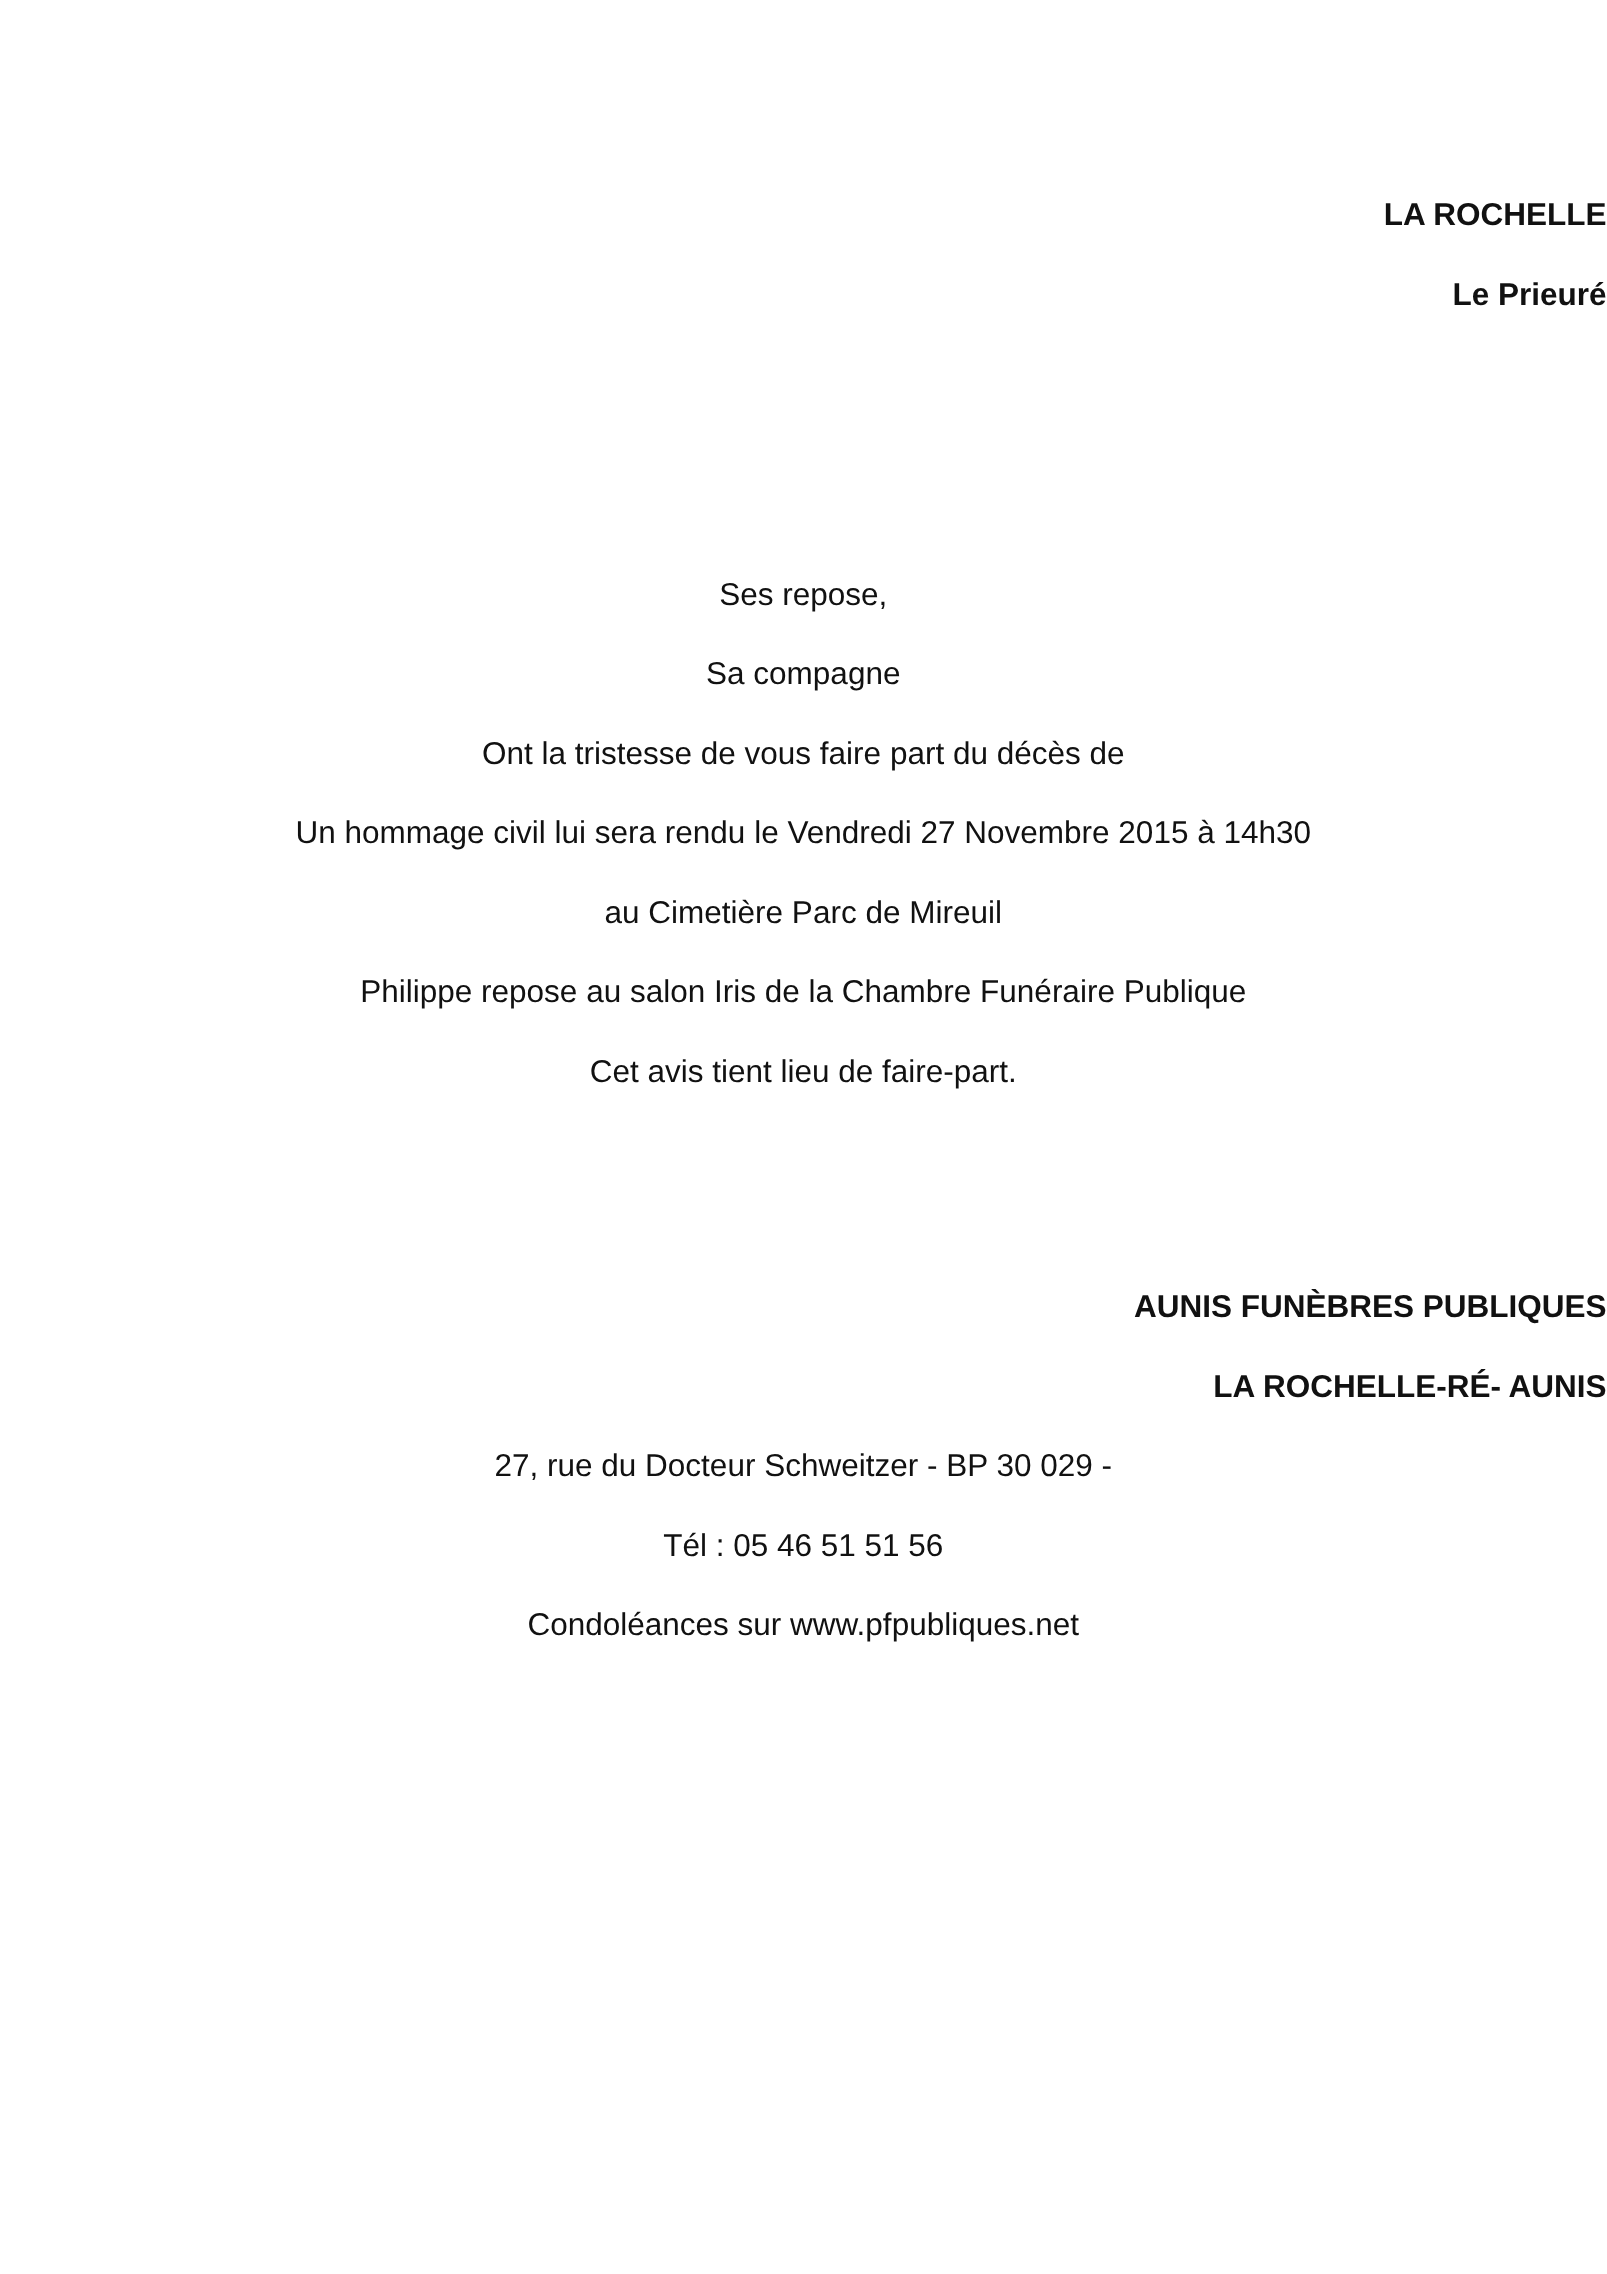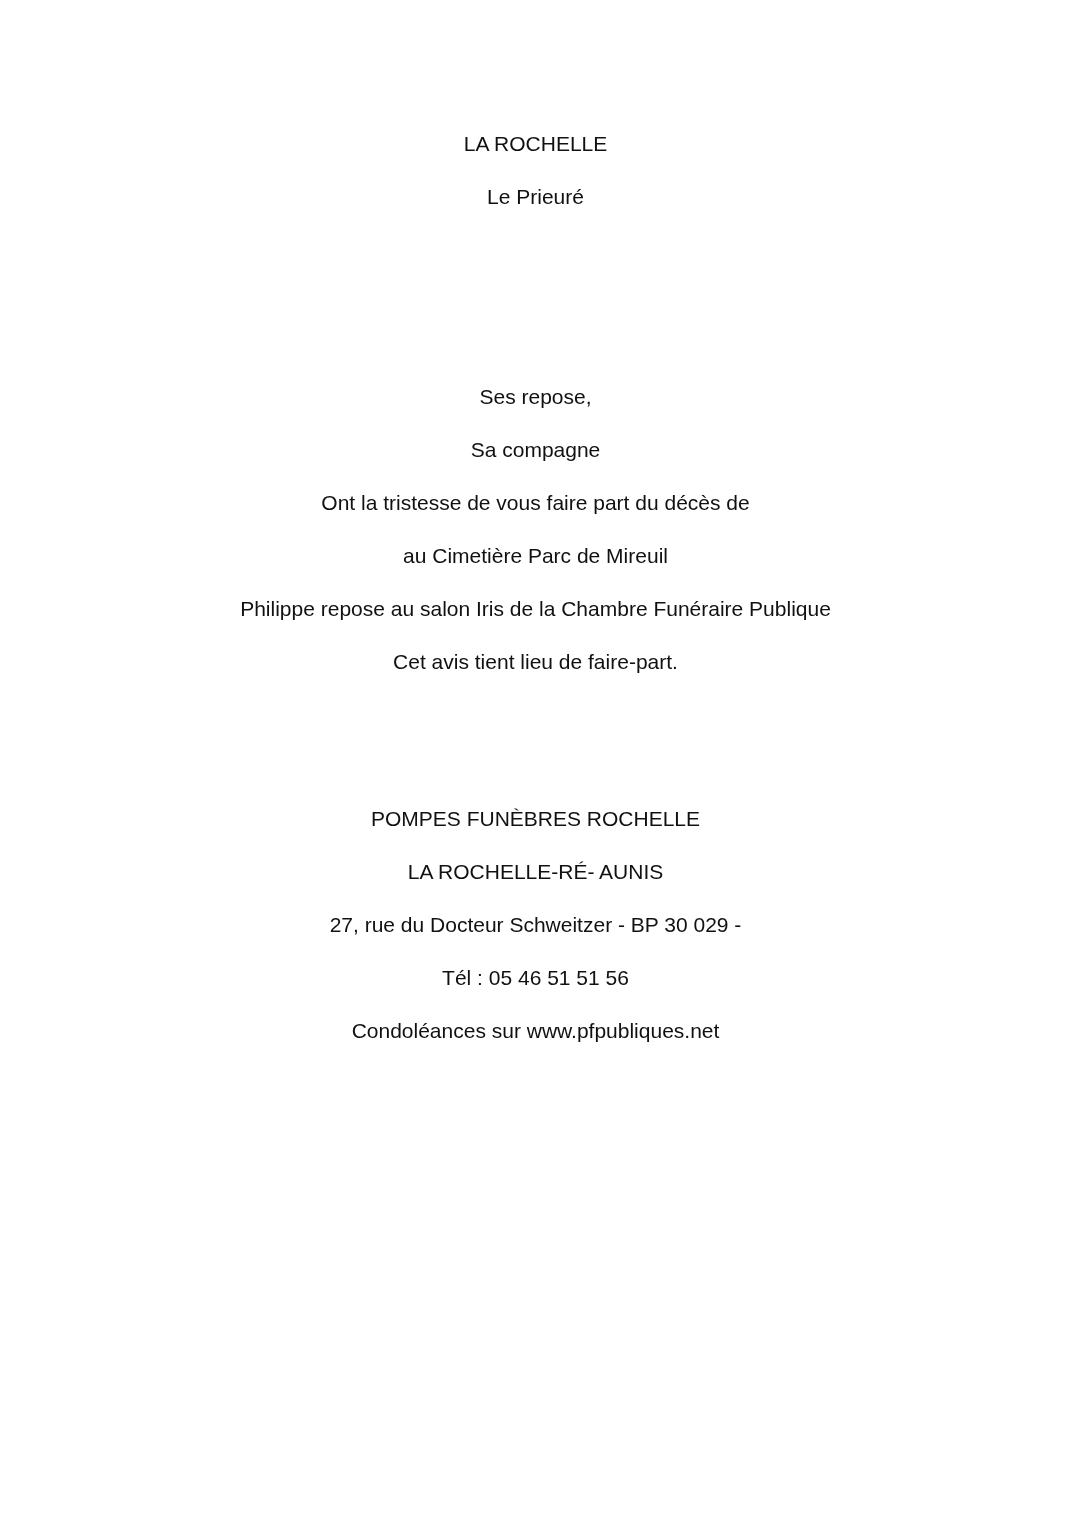--- a/index.html
+++ b/index.html
@@ -20,45 +20,47 @@
   .content {
     padding-top: 117px;
   }
   .line {
     height: 53px;
     line-height: 53px;
     text-align: center;
     white-space: nowrap;
   }
   .bold {
-    font-weight: normal;
+    font-weight: bold;
+    text-align: right;
   }
   .spacer-a { height: 147px; }
   .spacer-b { height: 104px; }
 </style>
 </head>
 <body>
 
 <div class="page">
   <div class="content">
 
     <div class="line bold">LA ROCHELLE</div>
     <div class="line bold">Le Prieuré</div>
 
     <div class="spacer-a"></div>
 
     <div class="line">Ses repose,</div>
     <div class="line">Sa compagne</div>
     <div class="line">Ont la tristesse de vous faire part du décès de</div>
+    <div class="line">Un hommage civil lui sera rendu le Vendredi 27 Novembre 2015 à 14h30</div>
     <div class="line">au Cimetière Parc de Mireuil</div>
     <div class="line">Philippe repose au salon Iris de la Chambre Funéraire Publique</div>
     <div class="line">Cet avis tient lieu de faire-part.</div>
 
     <div class="spacer-b"></div>
 
-    <div class="line bold">POMPES FUNÈBRES ROCHELLE</div>
+    <div class="line bold">AUNIS FUNÈBRES PUBLIQUES</div>
     <div class="line bold">LA ROCHELLE-RÉ- AUNIS</div>
     <div class="line">27, rue du Docteur Schweitzer - BP 30 029 -</div>
     <div class="line">Tél : 05 46 51 51 56</div>
     <div class="line">Condoléances sur www.pfpubliques.net</div>
 
   </div>
 </div>
 
 </body></html>

